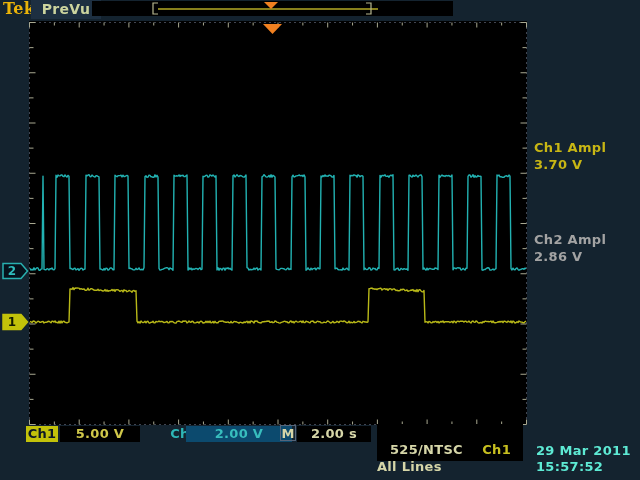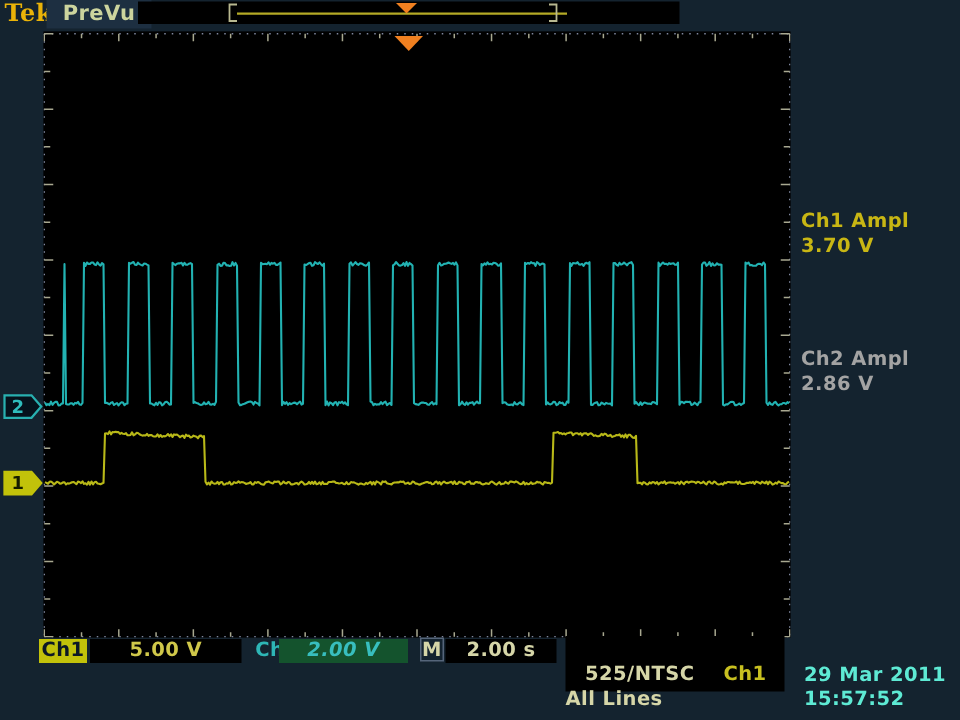--- a/index.html
+++ b/index.html
@@ -28,23 +28,23 @@
   #marker-ch2 span{color:#2fbcbc;}
   #marker-ch1{top:313px;}
   #marker-ch1 span{color:#141c00;}
   
   .meas{position:absolute;left:534px;width:104px;text-align:left;font-size:13px;line-height:17px;}
   #meas-ch1{top:139px;color:#c8b614;}
   #meas-ch2{top:207px;color:#a3a3a3;margin-top:24px;}
   
   .sbox{position:absolute;font-size:13px;height:16px;line-height:16px;text-align:center;}
   #ch1-chip{left:26px;top:426px;width:32px;background:#c2c20a;color:#0c1826;}
-  #ch1-scale{left:60px;top:426px;width:101px;background:#000;color:#d0c84a;}
+  #ch1-scale{left:60px;top:426px;width:80px;background:#000;color:#d0c84a;}
   #ch2-label{left:168px;top:426px;width:33px;color:#2eb6b6;}
-  #ch2-scale{left:186px;top:426px;width:86px;background:#14532d;color:#38bebe;font-style:italic;}
+  #ch2-scale{left:186px;top:426px;width:106px;background:#0c4a6e;color:#38bebe;}
   #m-chip{left:280px;top:425px;width:16px;height:16px;border:1px solid #55657a;
     box-sizing:border-box;color:#d6d6a8;line-height:15px;}
   #m-scale{left:297px;top:426px;width:74px;background:#000;color:#d6d6a8;}
   #trigger-box{position:absolute;left:377px;top:424px;width:146px;height:37px;background:#000;
     font-size:13px;color:#d6d6a8;}
   #trigger-box .row1{display:flex;justify-content:space-between;padding:2px 12px 0 13px;line-height:16px;margin-top:16px;}
   #trigger-box .row1 .src{color:#c8c020;}
   #trigger-box .row2{text-align:left;line-height:17px;}
   #datetime{position:absolute;left:536px;top:443px;width:102px;color:#5eead4;
     font-size:13px;line-height:16px;text-align:left;}

